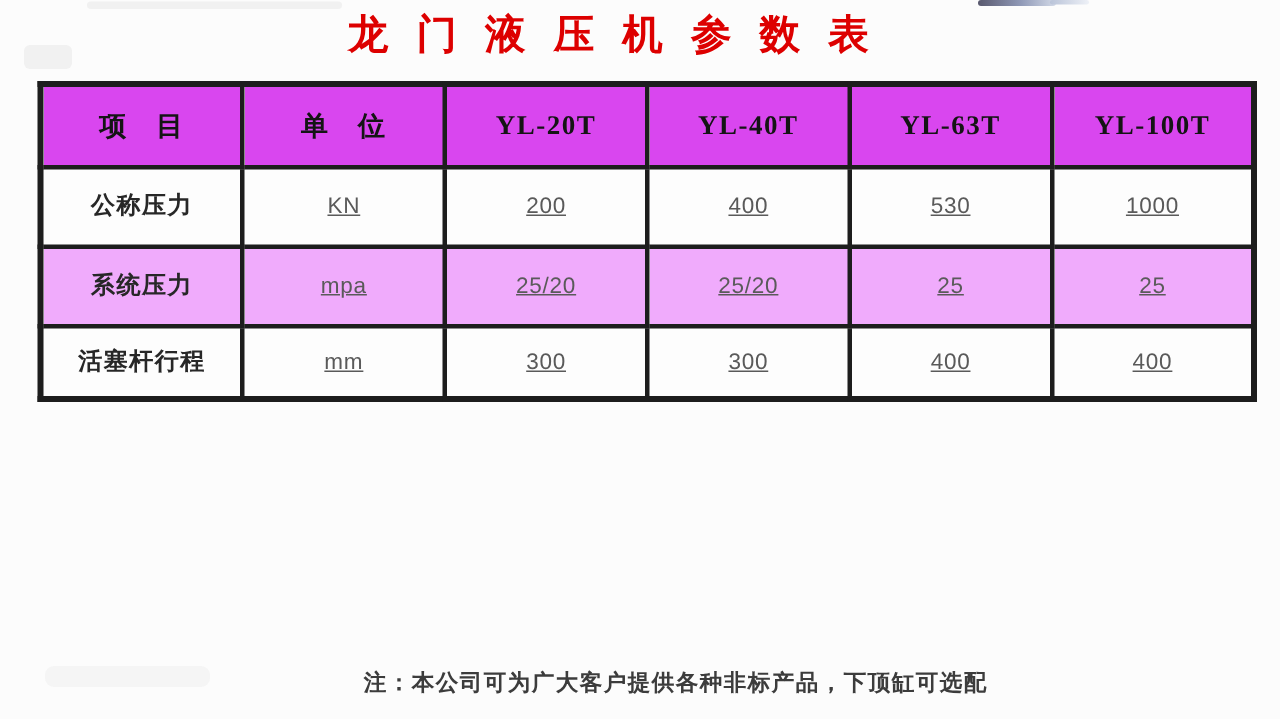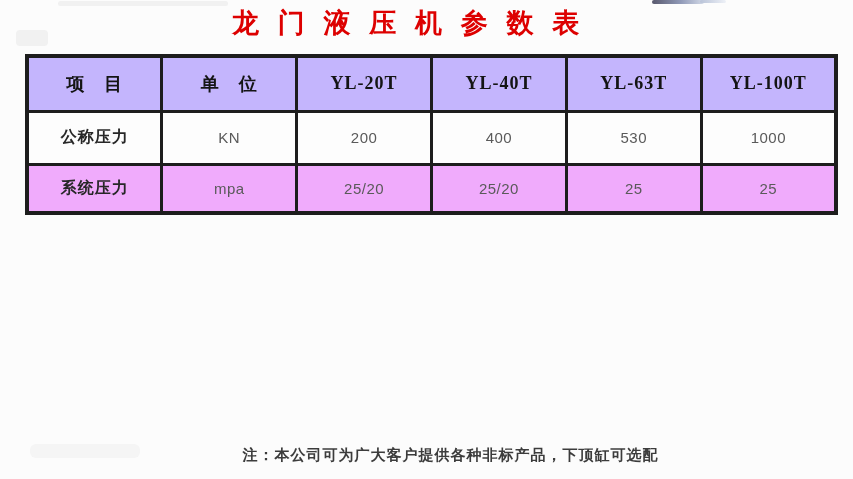--- a/index.html
+++ b/index.html
@@ -39,32 +39,32 @@
   }
   .ptable th,.ptable td{
     border:3px solid #1d1d1d;
     text-align:center;vertical-align:middle;
     padding:0;overflow:hidden;
   }
   .ptable thead tr{height:55px;}
   .ptable tbody tr{height:53px;margin-top:27px;}
   .ptable tbody tr:last-child{height:49px;}
   .ptable th{
-    background:#c4b5fd;color:#141414;
+    background:#d946ef;color:#141414;
     font-family:"Liberation Serif", serif;
     font-size:18px;font-weight:bold;letter-spacing:1px;
   }
   tr.gray td{background:#f0abfc;}
   td.item{
     font-weight:bold;color:#272727;font-size:16px;letter-spacing:1px;
   }
   td.item .line2{display:block;line-height:19px;font-size:15px;}
   td.item .line1{display:block;line-height:19px;}
   td.item .single{display:inline;}
-  td.unit,td.val{color:#5a5a5a;font-size:15px;letter-spacing:.5px;}
+  td.unit,td.val{color:#5a5a5a;font-size:15px;letter-spacing:.5px;text-decoration:underline;}
 
   .note{
     position:absolute;left:0;top:446px;width:100%;
     text-align:center;transform:translateX(24px);
     font-size:15px;font-weight:bold;color:#3c3c3c;letter-spacing:1px;
     white-space:nowrap;
   }
 </style>
 </head>
 <body>
@@ -98,16 +98,24 @@
       <td class="val">1000</td>
     </tr>
     <tr class="gray">
       <td class="item"><span class="single">系统压力</span></td>
       <td class="unit">mpa</td>
       <td class="val">25/20</td>
       <td class="val">25/20</td>
       <td class="val">25</td>
       <td class="val">25</td>
     </tr>
+    <tr>
+      <td class="item"><span class="single">活塞杆行程</span></td>
+      <td class="unit">mm</td>
+      <td class="val">300</td>
+      <td class="val">300</td>
+      <td class="val">400</td>
+      <td class="val">400</td>
+    </tr>
   </tbody>
 </table>
 
 <div class="note">注：本公司可为广大客户提供各种非标产品，下顶缸可选配</div>
 
 </body></html>

